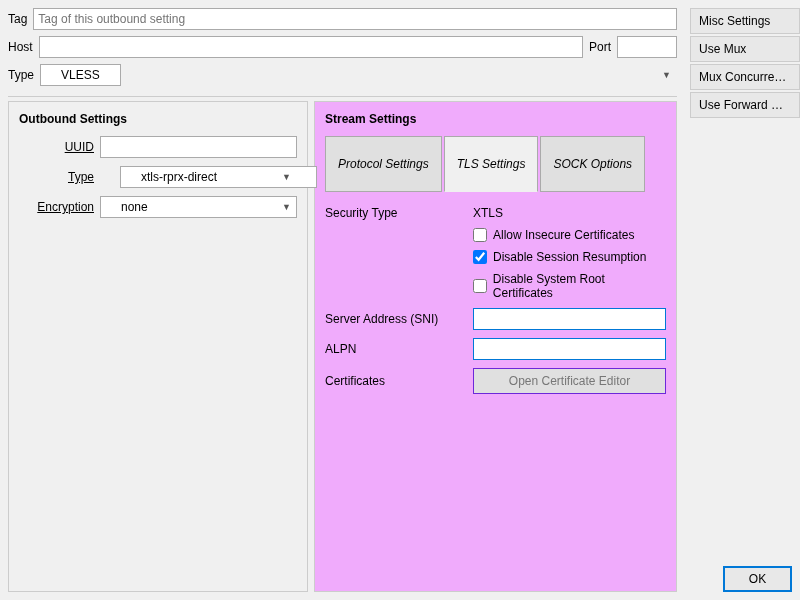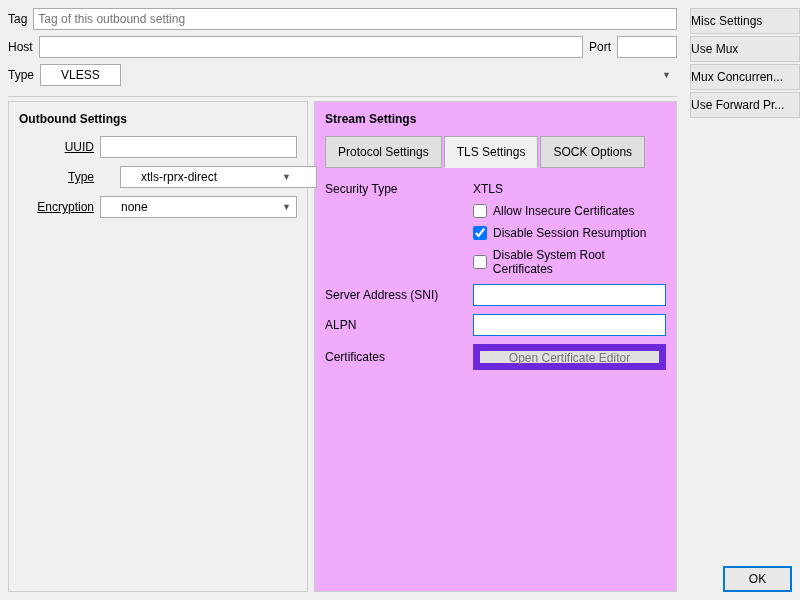--- a/index.html
+++ b/index.html
@@ -65,21 +65,21 @@
       width: 110px;
       display: flex;
       flex-direction: column;
       gap: 0;
       padding: 8px 0 0 0;
     }
 
     .sidebar-btn {
       background: #e8e8e8;
       border: 1px solid #ccc;
-      padding: 4px 0;
+      padding: 4px 8px;
       text-align: left;
       cursor: pointer;
       font-size: 12px;
       white-space: nowrap;
       overflow: hidden;
       text-overflow: ellipsis;
       height: 26px;
       margin-bottom: 2px;
     }
 
@@ -172,26 +172,27 @@
     }
 
     
     .tabs-container {
       display: flex;
       gap: 0;
       margin-bottom: 10px;
     }
 
     .tab {
-      padding: 8px 12px;
+      padding: 20px 12px;
       border: 1px solid #aaa;
       background: #e0e0e0;
       cursor: pointer;
       font-size: 12px;
       margin-right: 2px;
+      font-style: italic;
     }
 
     .tab.active {
       background: #f0f0f0;
       border-bottom: 1px solid #f0f0f0;
       font-weight: 500;
     }
 
     
     .tls-content {
@@ -244,21 +245,21 @@
 
     .checkbox-label {
       font-size: 12px;
     }
 
     
     .cert-btn {
       flex: 1;
       height: 26px;
       background: #e0e0e0;
-      border: 7px solid #6d28d9;
+      border: 1px solid #6d28d9;
       font-size: 12px;
       cursor: pointer;
       color: #777;
     }
 
     
     .bottom-bar {
       position: absolute;
       bottom: 8px;
       right: 8px;

